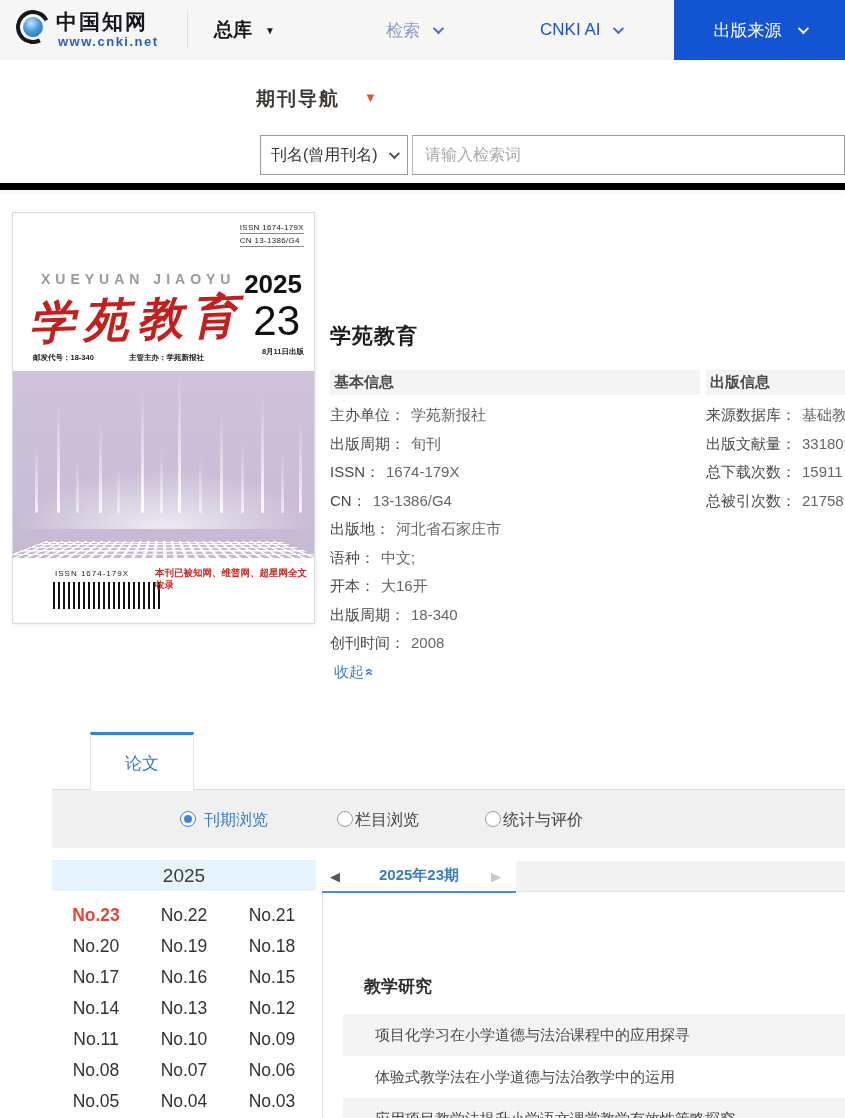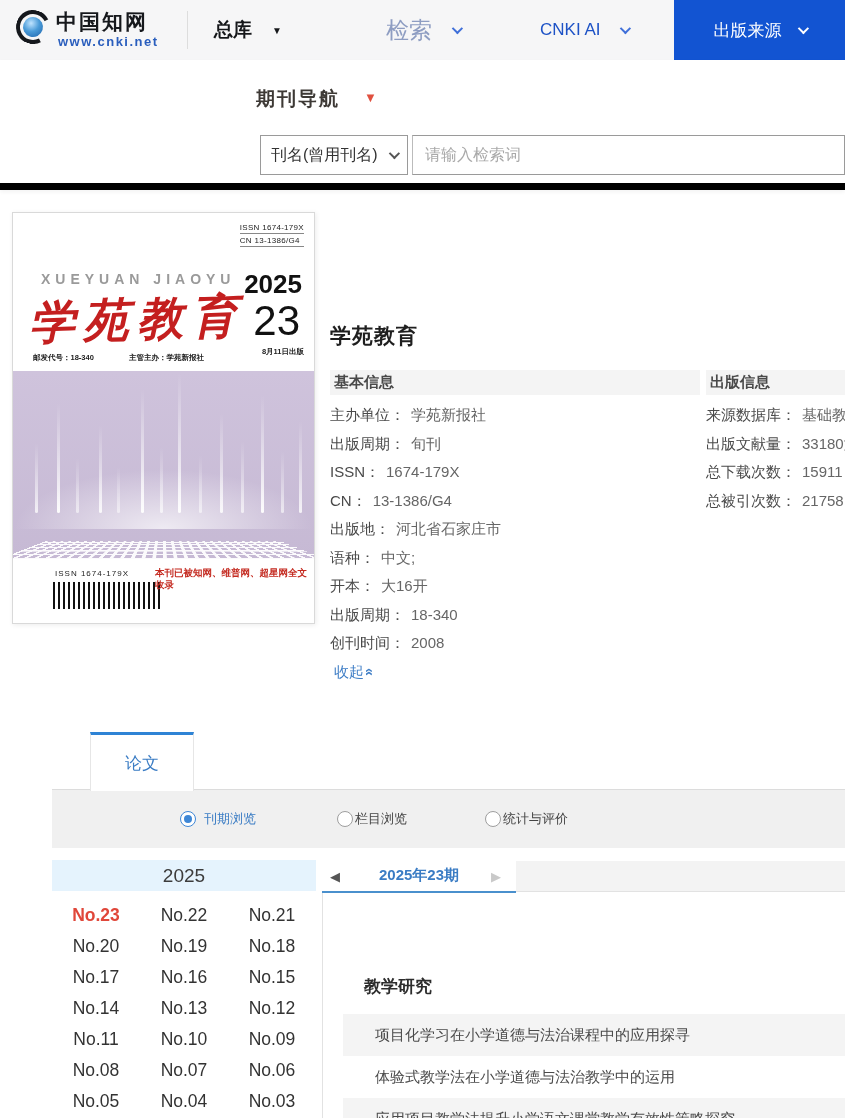--- a/index.html
+++ b/index.html
@@ -11,24 +11,24 @@
   .topbar { position:absolute; left:0; top:0; width:845px; height:60px; background:#f6f6f7; }
   .logo { position:absolute; left:16px; top:8px; width:165px; height:44px; cursor:pointer; }
   .globe { position:absolute; left:0; top:2px; width:34px; height:34px; border-radius:50%;
            border:4px solid #15181d; border-right-color:transparent; transform:rotate(18deg); }
   .globe-inner { position:absolute; left:3px; top:3px; width:20px; height:20px; border-radius:50%;
            background:radial-gradient(circle at 35% 35%, #bfe3ff 0%, #4a9bd8 45%, #1b5fa8 100%); }
   .logo-cn { position:absolute; left:40px; top:0px; font-size:21px; font-weight:bold; color:#16181c;
              font-family:"Liberation Serif","DejaVu Serif",serif; letter-spacing:2px; }
   .logo-url { position:absolute; left:42px; top:26px; font-size:13px; font-weight:bold; color:#2a5ebd; letter-spacing:1.5px; }
   .nav-divider { position:absolute; left:187px; top:11px; width:1px; height:38px; background:#ddd; }
-  .nav-item { position:absolute; top:0; height:60px; display:flex; align-items:center; gap:20px; cursor:pointer; }
+  .nav-item { position:absolute; top:0; height:60px; display:flex; align-items:center; gap:13px; cursor:pointer; }
   .nav-zk { left:214px; font-size:19px; font-weight:bold; color:#15171a; }
   .caret-down { font-size:10px; color:#15171a; }
-  .nav-js { left:386px; font-size:23px; color:#8e9dc2; }
+  .nav-js { left:386px; font-size:17px; color:#8e9dc2; }
   .nav-ai { left:540px; font-size:17px; color:#1d52c6;text-align:right; }
   .chev { display:inline-block; width:8px; height:8px; border-right:2px solid #3f6fd9;
           border-bottom:2px solid #3f6fd9; transform:rotate(45deg) translateY(-2px); }
   .chev-white { border-color:#fff; }
   .nav-active { position:absolute; right:0; top:0; width:171px; height:60px; background:#1254d2;
                 display:flex; align-items:center; justify-content:center; gap:16px; cursor:pointer; }
   .nav-active span.lbl { color:#fff; font-size:17px; }
 
   
   .searchband { position:absolute; left:0; top:60px; width:845px; height:130px; background:#fff;
@@ -90,21 +90,21 @@
   .tab-active { position:absolute; left:90px; top:732px; width:104px; height:59px; background:#fff;
                 border-top:3px solid #2e83d5; border-left:1px solid #e6e6e6; border-right:1px solid #e6e6e6;
                 display:flex; align-items:center; justify-content:center; font-size:17px; color:#3a7cc4;
                 cursor:pointer; z-index:2; }
 
   
   .mode-row { position:absolute; left:52px; top:790px; width:793px; height:58px; background:#f0f0f0; }
   .radio { position:absolute; top:21px; width:16px; height:16px; border-radius:50%; background:#fff; border:1px solid #9e9e9e; cursor:pointer; }
   .radio.sel { border-color:#3e87d6; }
   .radio.sel::after { content:""; position:absolute; left:3px; top:3px; width:8px; height:8px; border-radius:50%; background:#3e87d6; }
-  .mode-label { position:absolute; top:20px; font-size:13px; color:#444; cursor:pointer; }
+  .mode-label { position:absolute; top:20px; font-size:16px; color:#444; cursor:pointer; }
   .mode-label.sel { color:#3a7cc4; }
 
   
   .year-header { position:absolute; left:52px; top:860px; width:264px; height:31px; background:#e5f3fd;
                  display:flex; align-items:center; justify-content:center; font-size:19px; color:#3c3c3c; cursor:pointer; }
   .issue-grid { position:absolute; left:52px; top:894px; width:264px; }
   .issue-cell { position:absolute; width:88px; height:31px; text-align:center; font-size:17.5px; color:#333;
                 line-height:31px; cursor:pointer; }
   .issue-cell.current { color:#e0473a; font-weight:bold; }
 

